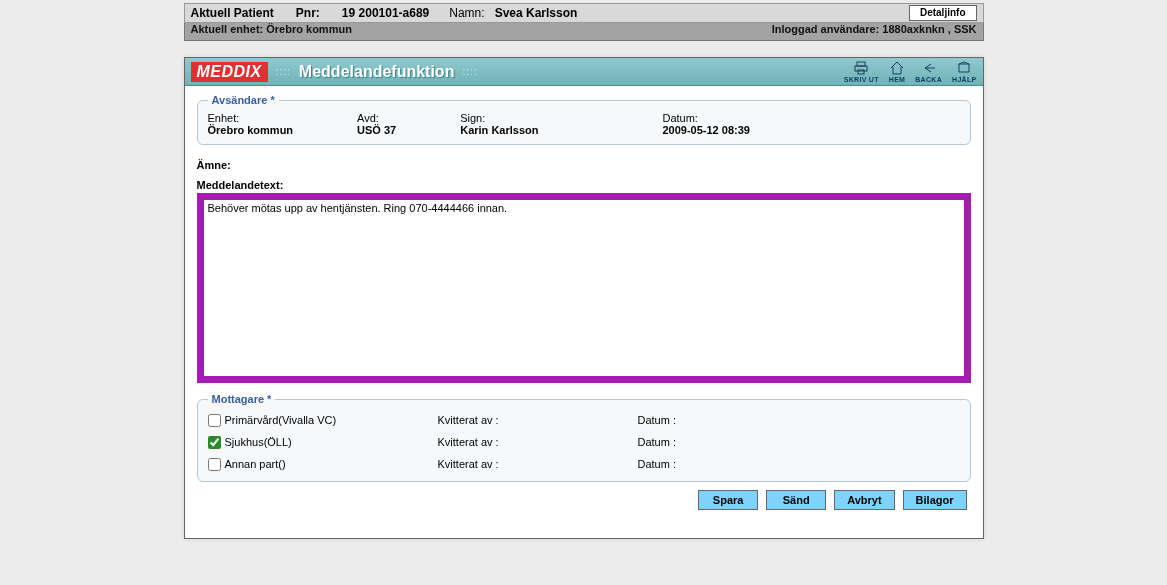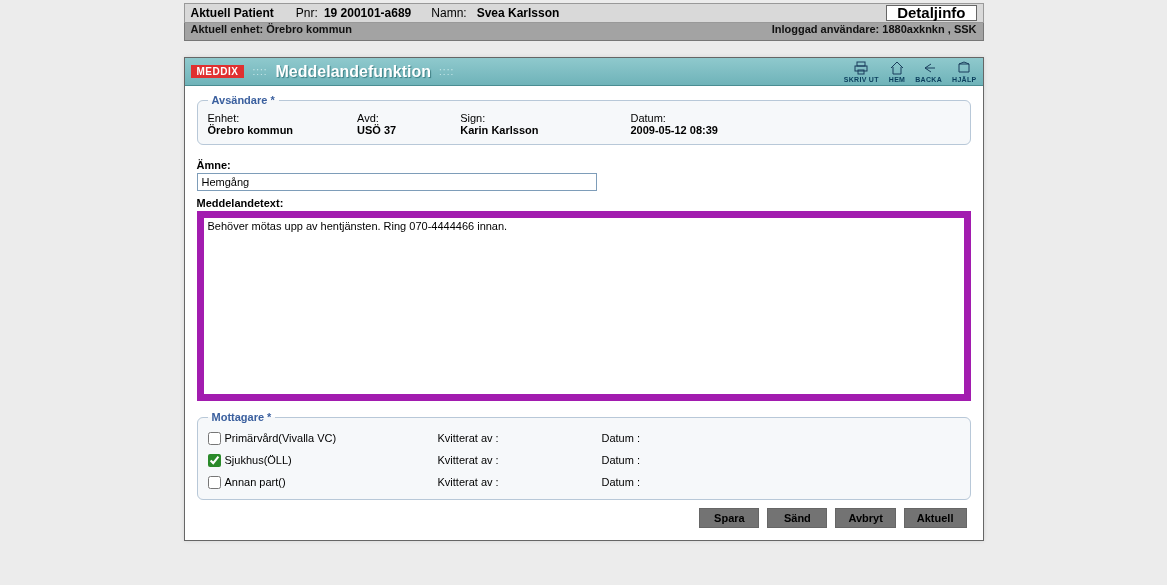--- a/index.html
+++ b/index.html
@@ -23,32 +23,32 @@
   .patient-bar {
     background: #d9d9d9;
     border: 1px solid #999;
     height: 20px;
     display: flex;
     align-items: center;
     padding: 8px 6px;
     font-size: 12px;
   }
   .patient-bar .lbl { font-weight: bold; margin-right: 4px; }
-  .patient-bar .pnr-lbl { font-weight: normal; margin-left: 18px; margin-right: 6px; }
+  .patient-bar .pnr-lbl { font-weight: bold; margin-left: 18px; margin-right: 22px; }
   .patient-bar .pnr-val { font-weight: bold; margin-right: 20px; }
   .patient-bar .namn-lbl { font-weight: normal; margin-right: 10px; text-align: right; }
   .patient-bar .namn-val { font-weight: bold; }
   .patient-bar .detail-btn {
     margin-left: auto;
     background: #fff;
     border: 1px solid #666;
     padding: 0 10px;
     height: 16px;
     line-height: 14px;
-    font-size: 15px;
+    font-size: 10px;
     font-weight: bold;
     cursor: pointer;
   }
   .unit-bar {
     background: #a3a3a3;
     border: 1px solid #777;
     border-top: none;
     height: 18px;
     display: flex;
     align-items: flex-start;
@@ -71,21 +71,22 @@
     background: linear-gradient(#8fc9cd, #6fb3b9);
     display: flex;
     align-items: center;
     padding: 0 6px;
     border-bottom: 1px solid #4a8d92;
   }
   .brand {
     background: #e03030;
     color: #fff;
     font-weight: bold;
-    font-size: 10px;
+    font-style: italic;
+    font-size: 16px;
     padding: 1px 6px;
     letter-spacing: 0.5px;
   }
   .dots-sep {
     color: #c9e8ea;
     font-size: 10px;
     margin: 0 8px;
     letter-spacing: 1px;
   }
   .win-title {
@@ -108,21 +109,21 @@
     font-size: 7px;
     font-weight: bold;
     color: #0a3d5c;
     text-transform: uppercase;
     letter-spacing: 0.3px;
   }
   .tool-btn svg { width: 16px; height: 14px; }
   .tool-btn span.lbl { margin-top: 0px; }
 
   .body-area {
-    padding: 8px 12px 10px 12px;
+    padding: 8px 12px 26px 12px;
   }
   fieldset.sender {
     border: 1px solid #b8c8d8;
     border-radius: 6px;
     padding: 6px 10px 8px 10px;
     margin: 0 0 14px 0;
     background: #f6f8fa;
   }
   fieldset legend {
     color: #3a5f9e;
@@ -168,31 +169,31 @@
   .recip-row {
     display: flex;
     align-items: center;
     height: 22px;
   }
   .recip-row .cb-cell { width: 230px; display: flex; align-items: flex-start; }
   .recip-row input[type=checkbox] {
     width: 13px; height: 13px; margin: 0 4px 0 0;
     accent-color: #2a8a2a;
   }
-  .recip-row .kvit { width: 164px; }
+  .recip-row .kvit { width: 200px; }
   .recip-row .datum { }
 
   .button-row {
     display: flex;
     justify-content: flex-end;
     gap: 8px;
     padding: 8px 4px 2px 0;
   }
   .btn {
-    background: #737373;
+    background: #7dd3fc;
     border: 1px solid #666;
     padding: 2px 12px;
     font-size: 11px;
     font-weight: bold;
     cursor: pointer;
     min-width: 60px;
     height: 20px;
   }
 </style>
 </head>
@@ -267,29 +268,28 @@
             <div class="s-val">Örebro kommun</div>
           </div>
           <div class="sender-col">
             <div class="s-lbl">Avd:</div>
             <div class="s-val">USÖ 37</div>
           </div>
           <div class="sender-col">
             <div class="s-lbl">Sign:</div>
             <div class="s-val">Karin Karlsson</div>
           </div>
-          <div class="sender-col" style="margin-left:28px">
+          <div class="sender-col" style="margin-left:60px">
             <div class="s-lbl">Datum:</div>
             <div class="s-val">2009-05-12 08:39</div>
           </div>
         </div>
       </fieldset>
 
       <div class="field-lbl">Ämne:</div>
-      <input type="text" class="subject-input" value="Hemgång" style="">
       <div class="gap"></div>
       <div class="field-lbl">Meddelandetext:</div>
       <textarea class="msg-text" style="">Behöver mötas upp av hentjänsten. Ring 070-4444466 innan.</textarea>
 
       <fieldset class="recipients">
         <legend>Mottagare *</legend>
 
         <div class="recip-row">
           <div class="cb-cell">
             <input type="checkbox" style="">
@@ -315,17 +315,17 @@
           </div>
           <div class="kvit">Kvitterat av :</div>
           <div class="datum">Datum :</div>
         </div>
       </fieldset>
 
       <div class="button-row">
         <button class="btn">Spara</button>
         <button class="btn">Sänd</button>
         <button class="btn">Avbryt</button>
-        <button class="btn">Aktuell</button>
+        <button class="btn">Bilagor</button>
       </div>
     </div>
   </div>
 </div>
 
 </body></html>

